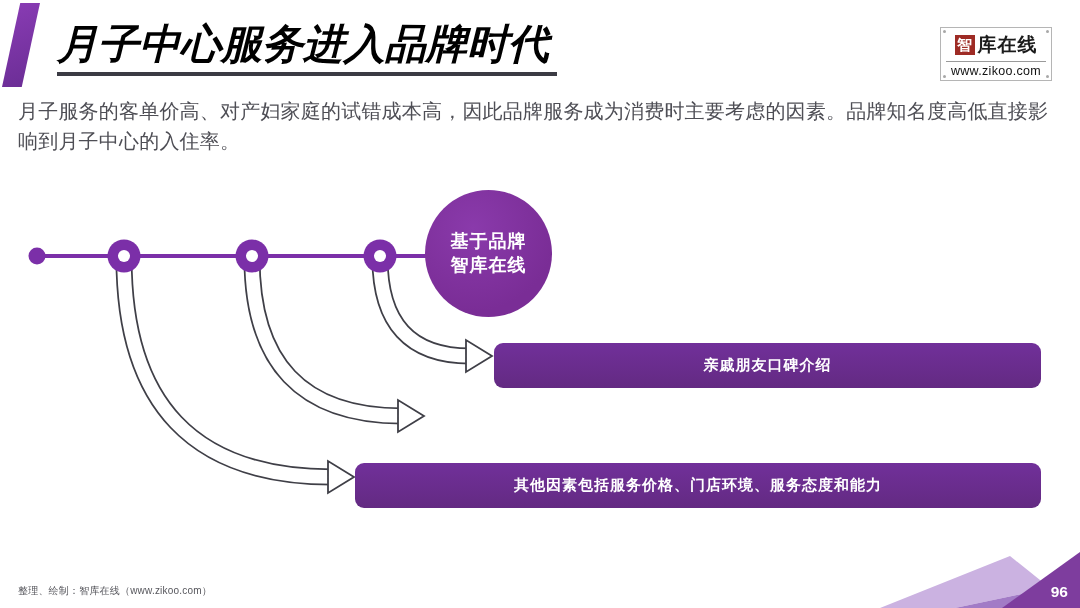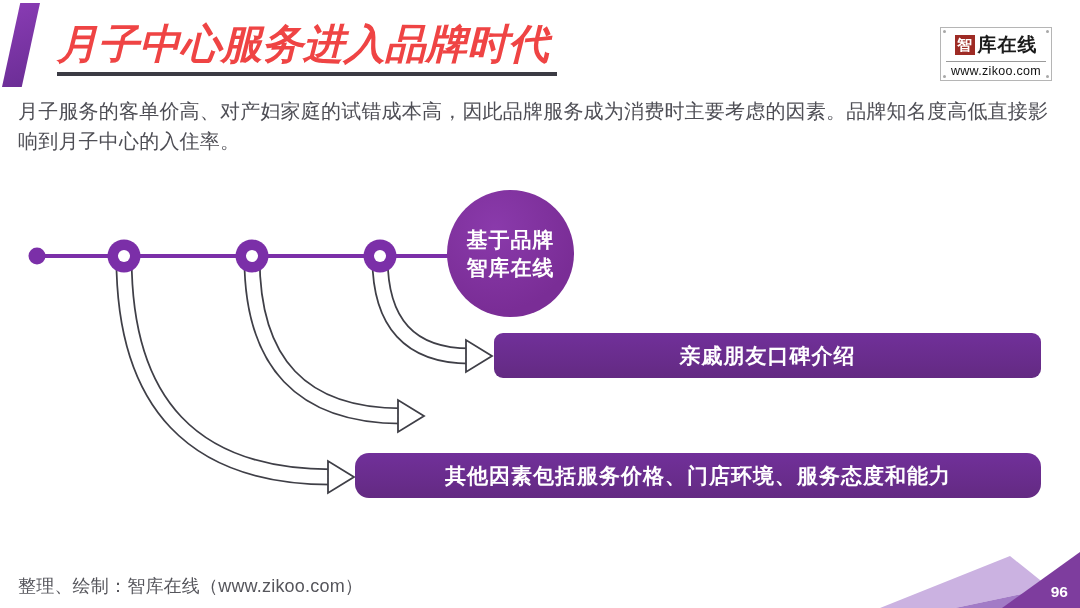--- a/index.html
+++ b/index.html
@@ -22,21 +22,21 @@
     width: 38px; height: 84px;
     background: linear-gradient(160deg, #8a3cb5 0%, #6a2d94 100%);
     clip-path: polygon(48% 0, 100% 0, 52% 100%, 0 100%);
   }
   .page-title {
     position: absolute;
     left: 57px; top: 20px;
     font-size: 41px;
     font-weight: 900;
     font-style: italic;
-    color: #ef4444;
+    color: #000000;
     letter-spacing: 0px;
     line-height: 1.2;
     padding-bottom: 3px;
     border-bottom: 4px solid #3b3b44;
     padding-right: 8px;
   }
 
   
   .logo-box {
     position: absolute;
@@ -102,56 +102,57 @@
   }
 
   
   .diagram-svg {
     position: absolute;
     left: 0; top: 0;
     width: 1080px; height: 608px;
   }
   .hub-circle {
     position: absolute;
-    left: 447px; top: 190px;
+    left: 425px; top: 190px;
     width: 127px; height: 127px;
     border-radius: 50%;
     background: radial-gradient(circle at 38% 30%, #8a3aab 0%, #7a2d96 70%);
     display: flex;
     flex-direction: column;
     align-items: center;
     justify-content: center;
     color: #ffffff;
-    font-size: 21px;
+    font-size: 18px;
     font-weight: bold;
     line-height: 1.3;
     letter-spacing: 1px;
   }
   .channel-bar {
     position: absolute;
     height: 45px;
     border-radius: 9px;
     background: linear-gradient(180deg, #71309a 0%, #632a82 100%);
     color: #ffffff;
-    font-size: 21px;
+    font-size: 15px;
     font-weight: bold;
     display: flex;
     align-items: center;
     justify-content: center;
     letter-spacing: 1px;
+    margin-top: 10px;
   }
   .bar-1 { left: 494px; top: 333px; width: 547px; }
   .bar-2 { left: 425px; top: 393px; width: 616px; }
-  .bar-3 { left: 355px; top: 453px; width: 686px; border-radius: 14px; }
+  .bar-3 { left: 355px; top: 453px; width: 686px; }
 
   
   .footer-note {
     position: absolute;
     left: 18px; bottom: 10px;
-    font-size: 18px;
+    font-size: 10px;
     color: #56565c;
     letter-spacing: 0.2px;
   }
   .corner-art {
     position: absolute;
     right: 0; bottom: 0;
     width: 260px; height: 68px;
   }
   .page-number {
     position: absolute;

